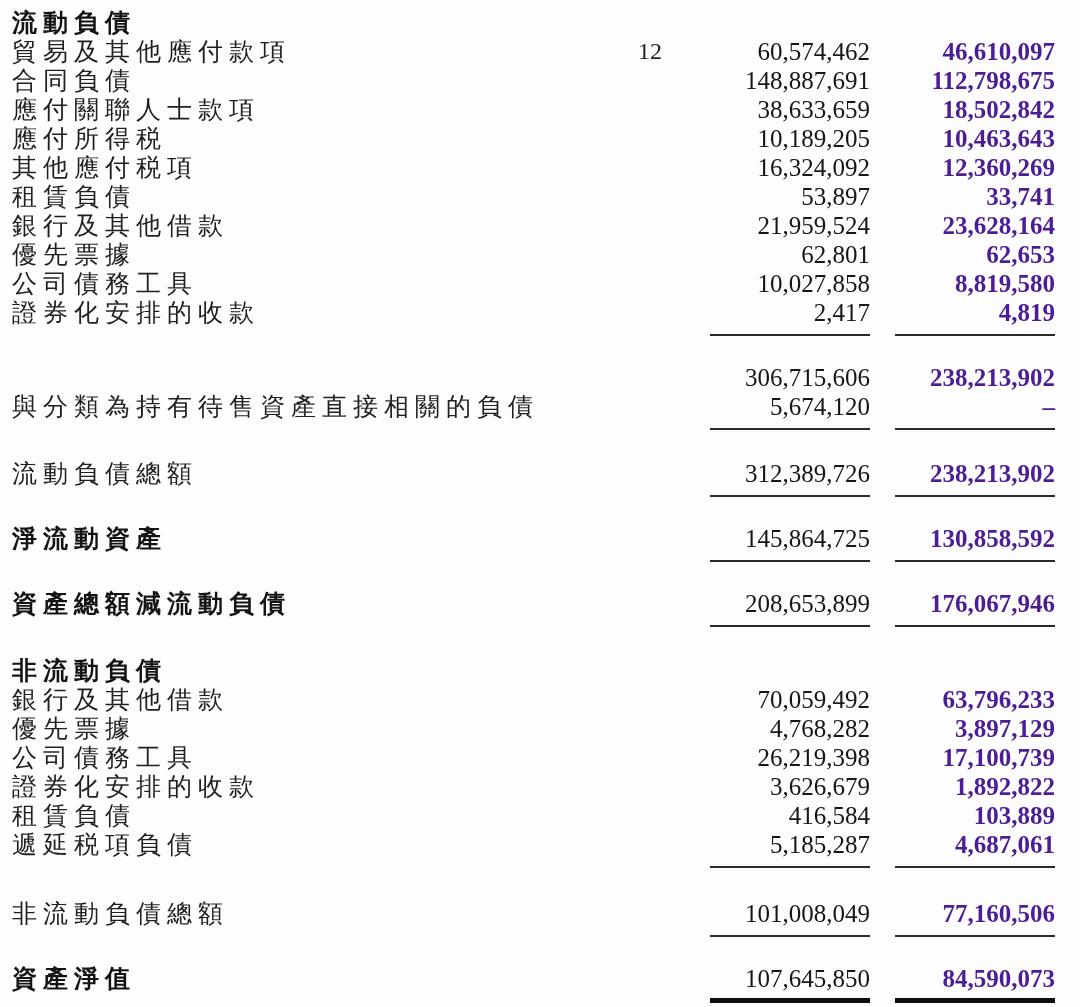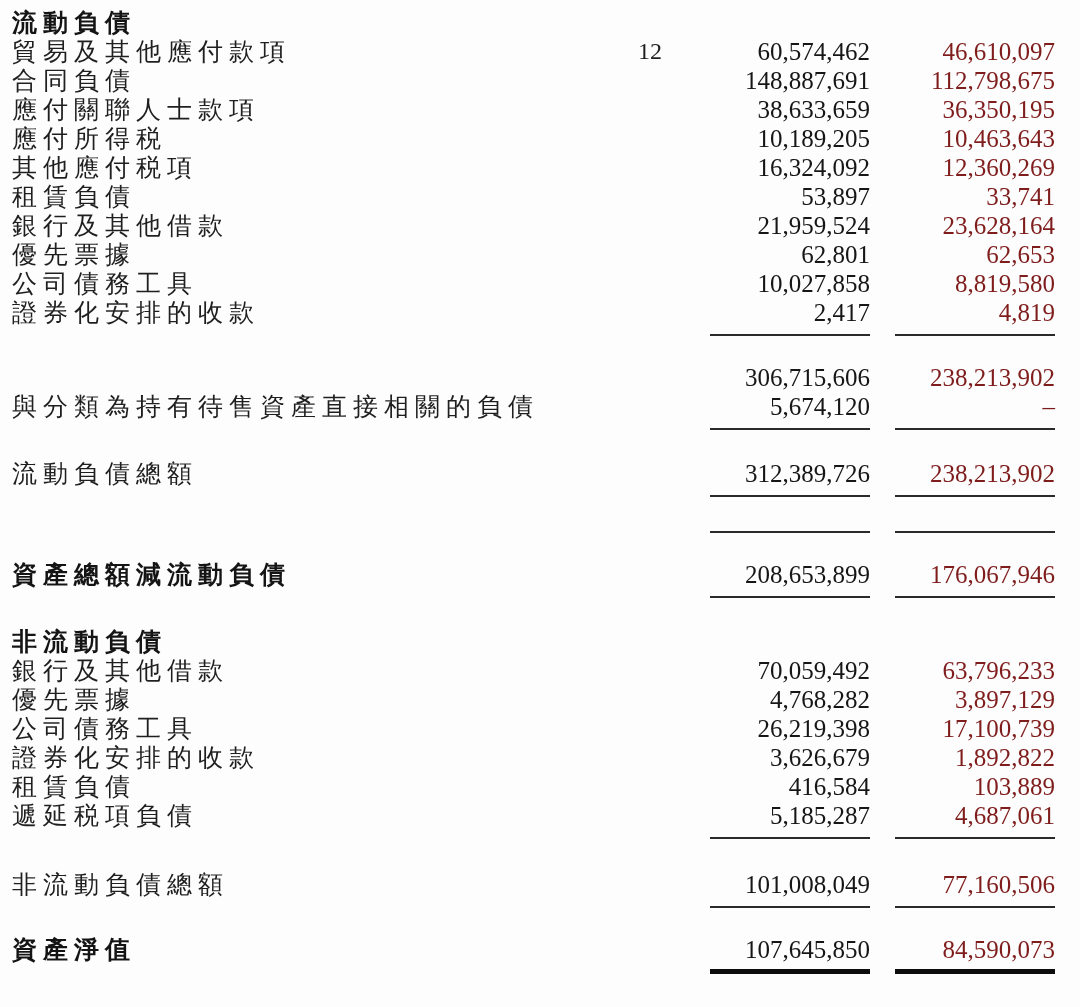--- a/index.html
+++ b/index.html
@@ -41,21 +41,22 @@
     width: 208px;
     text-align: right;
     font-weight: 400;
     font-size: 25px;
     color: #161616;
   }
   .v2 {
     width: 185px;
     text-align: right;
     font-size: 25px;
-    color: #7f1d1d;
+    color: #4c1d95;
+    font-weight: bold;
   }
   .hdr .lbl, .boldrow .lbl { font-weight: 700; color: #141414; }
   .rule-row {
     display: flex;
     height: 14px;
   }
   .rule-row .sp1 { flex: 1; }
   .rule-row .sp2 { width: 90px; }
   .rule-row .c1 { width: 208px; }
   .rule-row .c2 { width: 185px; }
@@ -95,21 +96,21 @@
   <div class="row">
     <div class="lbl">合同負債</div>
     <div class="note"></div>
     <div class="v1">148,887,691</div>
     <div class="v2">112,798,675</div>
   </div>
   <div class="row">
     <div class="lbl">應付關聯人士款項</div>
     <div class="note"></div>
     <div class="v1">38,633,659</div>
-    <div class="v2">36,350,195</div>
+    <div class="v2">18,502,842</div>
   </div>
   <div class="row">
     <div class="lbl">應付所得税</div>
     <div class="note"></div>
     <div class="v1">10,189,205</div>
     <div class="v2">10,463,643</div>
   </div>
   <div class="row">
     <div class="lbl">其他應付税項</div>
     <div class="note"></div>
@@ -198,20 +199,26 @@
     <div class="c1">
         <div class="line"></div>
       </div>
     <div class="c2">
         <div class="line"></div>
       </div>
   </div>
 
   <div class="gap22"></div>
 
+  <div class="row boldrow">
+    <div class="lbl">淨流動資產</div>
+    <div class="note"></div>
+    <div class="v1">145,864,725</div>
+    <div class="v2">130,858,592</div>
+  </div>
   <div class="rule-row">
     <div class="sp1"></div>
       <div class="sp2"></div>
     <div class="c1">
         <div class="line"></div>
       </div>
     <div class="c2">
         <div class="line"></div>
       </div>
   </div>

